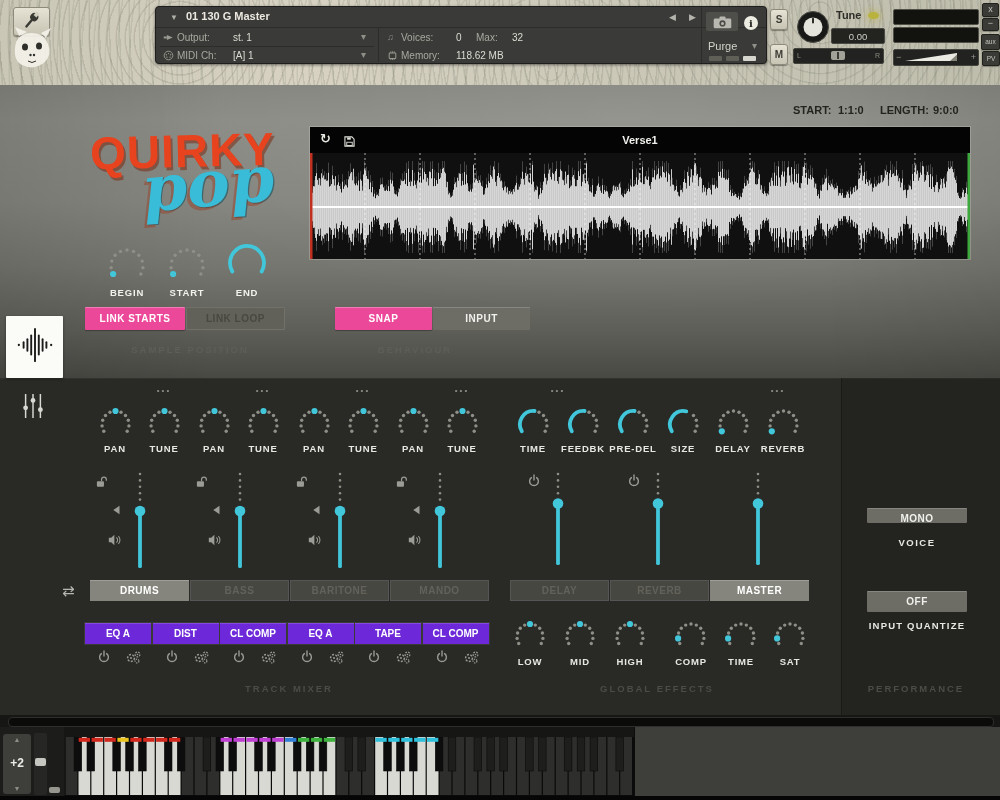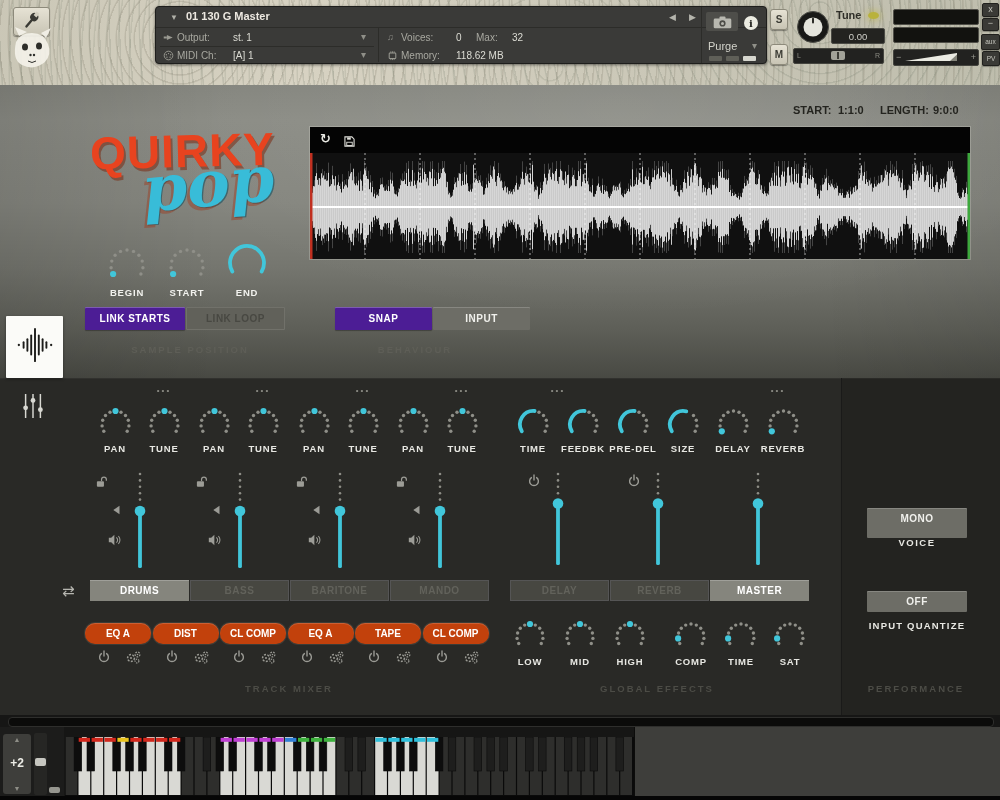--- a/index.html
+++ b/index.html
@@ -25,29 +25,29 @@
   #main-top{left:0;top:85px;width:1000px;height:293px;
     background:linear-gradient(180deg,#84857e 0%,#8b8c85 12%,#85867f 40%,#75766f 62%,#5d5e57 84%,#484943 100%);}
   #main-top::after{content:"";position:absolute;inset:0;
     background:radial-gradient(ellipse at 62% 10%, rgba(255,255,255,0.08), rgba(0,0,0,0) 55%),
                linear-gradient(90deg, rgba(0,0,0,0.10), rgba(0,0,0,0) 22%, rgba(0,0,0,0) 82%, rgba(0,0,0,0.07));}
   #main-bottom{left:0;top:378px;width:1000px;height:337px;background:#292926;
     box-shadow:inset 0 1px 0 rgba(255,255,255,0.04);}
   #perf-panel{left:841px;top:378px;width:159px;height:337px;background:rgba(0,0,0,0.14);
     border-left:1px solid #1a1a19;}
   .btn{font-weight:bold;font-size:10px;letter-spacing:.5px;text-align:center;border-radius:1px;}
-  .btn-on{background:#4c1d95;color:#fff;box-shadow:inset 0 1px 0 rgba(255,255,255,.28),0 1px 1px rgba(0,0,0,.3);}
+  .btn-on{background:#ec4899;color:#fff;box-shadow:inset 0 1px 0 rgba(255,255,255,.28),0 1px 1px rgba(0,0,0,.3);}
   .btn-mid{background:#6d6d66;color:#f0f0ec;box-shadow:inset 0 1px 0 rgba(255,255,255,.18);}
   .btn-dim{background:#61615a;color:rgba(55,55,50,.6);box-shadow:inset 0 0 0 1px rgba(255,255,255,.10);}
   .tab{font-weight:bold;font-size:10px;letter-spacing:.5px;text-align:center;}
   .tab-on{background:#85857d;color:#fff;box-shadow:inset 0 1px 0 rgba(255,255,255,.22);}
   .tab-off{background:#47474один;}
   .tab-off{background:#474741;color:#62625b;box-shadow:inset 0 0 0 1px #555;}
-  .slot{background:#c2410c;color:#fff;font-weight:bold;font-size:10px;text-align:center;
-    box-shadow:inset 0 1px 0 rgba(255,255,255,.16),0 0 0 1px #3b3b36;border-radius:10px;}
+  .slot{background:#6d28d9;color:#fff;font-weight:bold;font-size:10px;text-align:center;
+    box-shadow:inset 0 1px 0 rgba(255,255,255,.16),0 0 0 1px #3b3b36;}
   .klbl{font-size:9.5px;font-weight:bold;letter-spacing:.8px;color:#e8e8e3;text-align:center;}
   .seclbl{font-size:9.5px;font-weight:bold;letter-spacing:2px;text-align:center;}
   .dots3{font-size:8px;letter-spacing:2px;color:#8c8c85;text-align:center;}
   
   #kbzone{left:0;top:715px;width:1000px;height:85px;background:#161615;}
   .centerline{display:flex;align-items:center;justify-content:center;}
 </style>
 </head>
 <body>
 
@@ -192,20 +192,21 @@
           <line x1="275" y1="26" x2="275" y2="132" stroke="rgba(255,255,255,0.65)" stroke-width="1" stroke-dasharray="2 3"></line>
           <line x1="330" y1="26" x2="330" y2="132" stroke="rgba(255,255,255,0.65)" stroke-width="1" stroke-dasharray="2 3"></line>
           <line x1="385" y1="26" x2="385" y2="132" stroke="rgba(255,255,255,0.65)" stroke-width="1" stroke-dasharray="2 3"></line>
           <line x1="440" y1="26" x2="440" y2="132" stroke="rgba(255,255,255,0.65)" stroke-width="1" stroke-dasharray="2 3"></line>
           <line x1="495" y1="26" x2="495" y2="132" stroke="rgba(255,255,255,0.65)" stroke-width="1" stroke-dasharray="2 3"></line>
           <line x1="550" y1="26" x2="550" y2="132" stroke="rgba(255,255,255,0.65)" stroke-width="1" stroke-dasharray="2 3"></line>
           <line x1="605" y1="26" x2="605" y2="132" stroke="rgba(255,255,255,0.65)" stroke-width="1" stroke-dasharray="2 3"></line>
           <rect x="0" y="26" width="2.5" height="106" fill="#c03020"></rect>
           <rect x="657.5" y="26" width="2.5" height="106" fill="#3da83d"></rect>
         </svg></span>
+    <div class="abs centerline" style="left:0;top:0;width:660px;height:26px;color:#f0f0ec;font-size:11px;font-weight:bold;">Verse1</div>
     <span class="abs" style="left:10px;top:4px;font-size:13px;font-weight:bold;color:#e9e9e3;">↻</span>
     <span class="abs" style="left:34px;top:6px;" id="save-ic"><svg viewBox="0 0 12 12" width="11" height="11">
           <path d="M1 1 h7.6 L11 3.4 V11 H1 Z" fill="none" stroke="#e0e0da" stroke-width="1.2"></path>
           <rect x="3.4" y="1.6" width="4" height="2.4" fill="#e0e0da"></rect>
           <rect x="3" y="6.8" width="6" height="3.6" fill="none" stroke="#e0e0da" stroke-width="1"></rect>
         </svg></span>
   </div>
 
   <div class="abs centerline" style="left:6px;top:316px;width:57px;height:62px;background:#fbfbf8;border-radius:1px;box-shadow:0 1px 3px rgba(0,0,0,.4);">
     <span id="wavemini-ic"><svg viewBox="0 0 44 40" width="42" height="38">
@@ -227,21 +228,21 @@
           <line x1="13" y1="2" x2="13" y2="28" stroke="#d8d8d2" stroke-width="1.6"></line>
           <circle cx="13" cy="9" r="2.6" fill="#d8d8d2"></circle>
           <line x1="21" y1="2" x2="21" y2="28" stroke="#d8d8d2" stroke-width="1.6"></line>
           <circle cx="21" cy="19" r="2.6" fill="#d8d8d2"></circle>
         </svg></span>
   </div>
 
   <div class="abs seclbl" style="left:85px;top:344px;width:210px;color:#5e5e57;">SAMPLE POSITION</div>
   <div class="abs seclbl" style="left:335px;top:344px;width:160px;color:#5e5e57;">BEHAVIOUR</div>
 
-  <div class="abs btn btn-mid" style="left:867px;top:508px;width:100px;height:30px;line-height:21px;">MONO</div>
+  <div class="abs btn btn-mid" style="left:867px;top:508px;width:100px;height:15px;line-height:21px;">MONO</div>
   <div class="abs klbl" style="left:867px;top:537px;width:100px;letter-spacing:1.5px;">VOICE</div>
   <div class="abs btn btn-mid" style="left:867px;top:591px;width:100px;height:21px;line-height:21px;">OFF</div>
   <div class="abs klbl" style="left:855px;top:620px;width:124px;letter-spacing:1.2px;">INPUT QUANTIZE</div>
 
   <div class="abs seclbl" style="left:229px;top:683px;width:120px;color:#4c4c46;">TRACK MIXER</div>
   <div class="abs seclbl" style="left:587px;top:683px;width:140px;color:#4c4c46;">GLOBAL EFFECTS</div>
   <div class="abs seclbl" style="left:856px;top:683px;width:120px;color:#4c4c46;">PERFORMANCE</div>
 
   <div class="abs" style="left:62px;top:582px;font-size:15px;color:#b6b6b0;">⇄</div>
 

